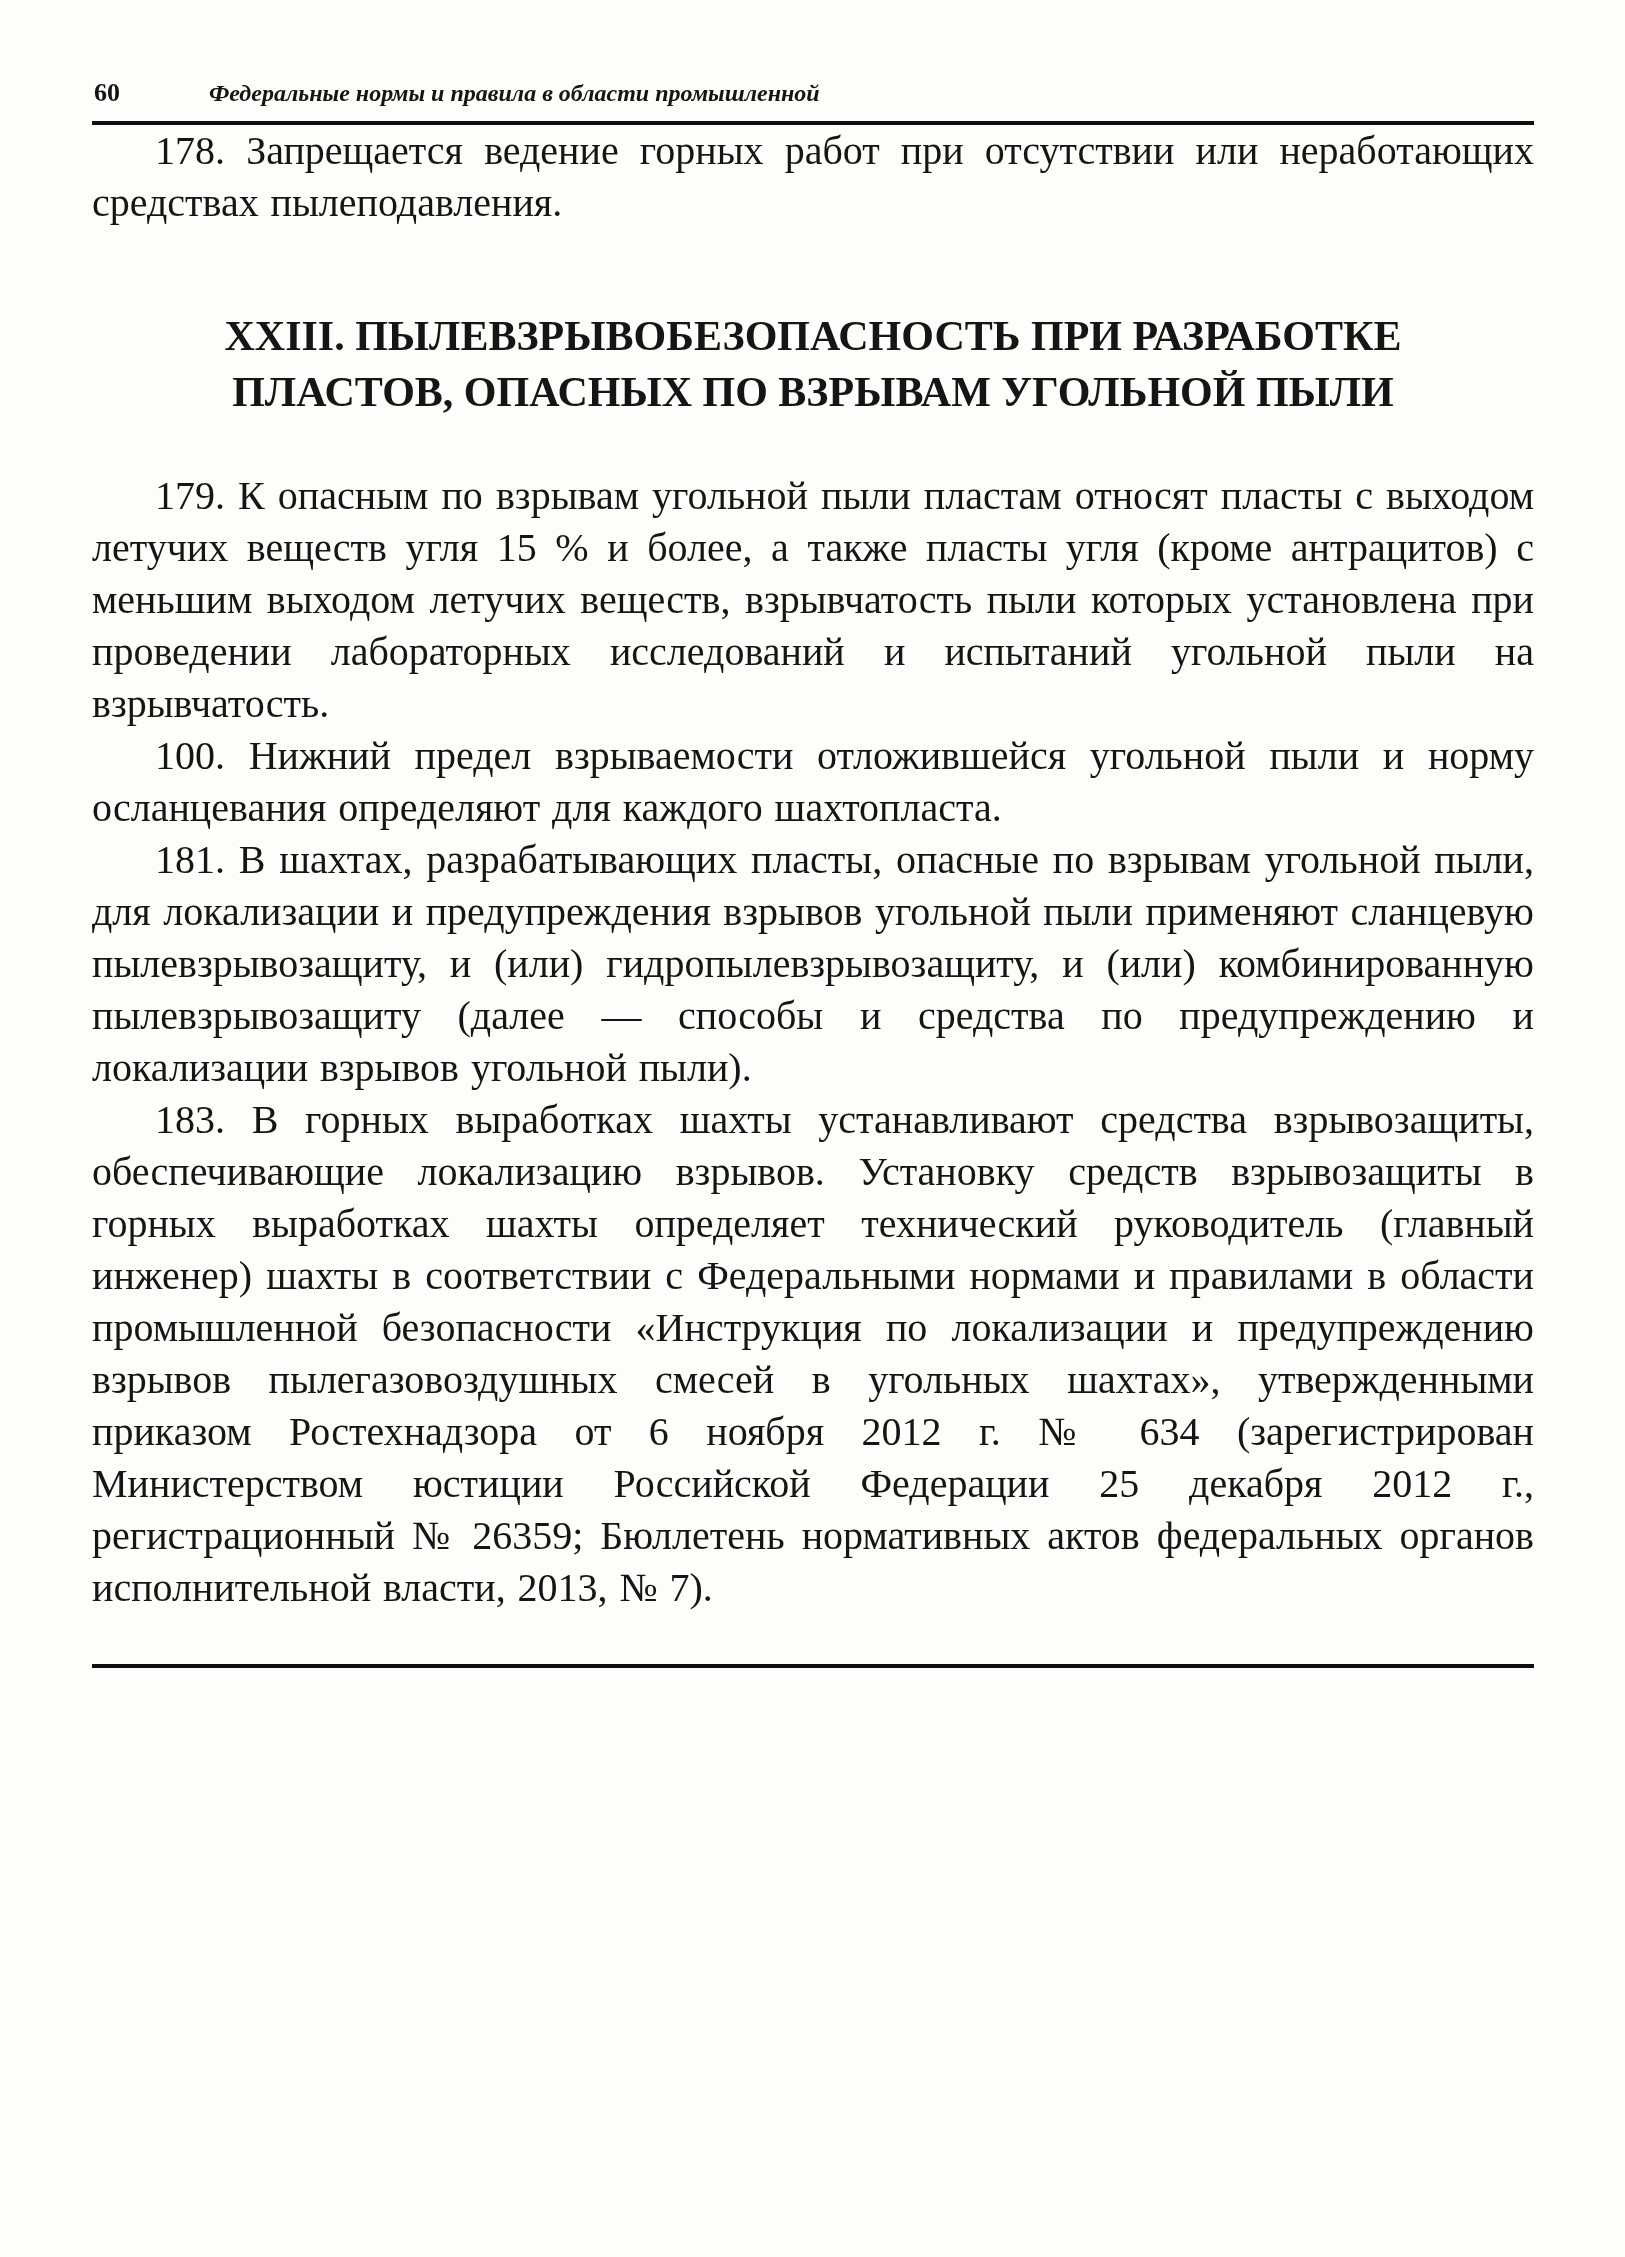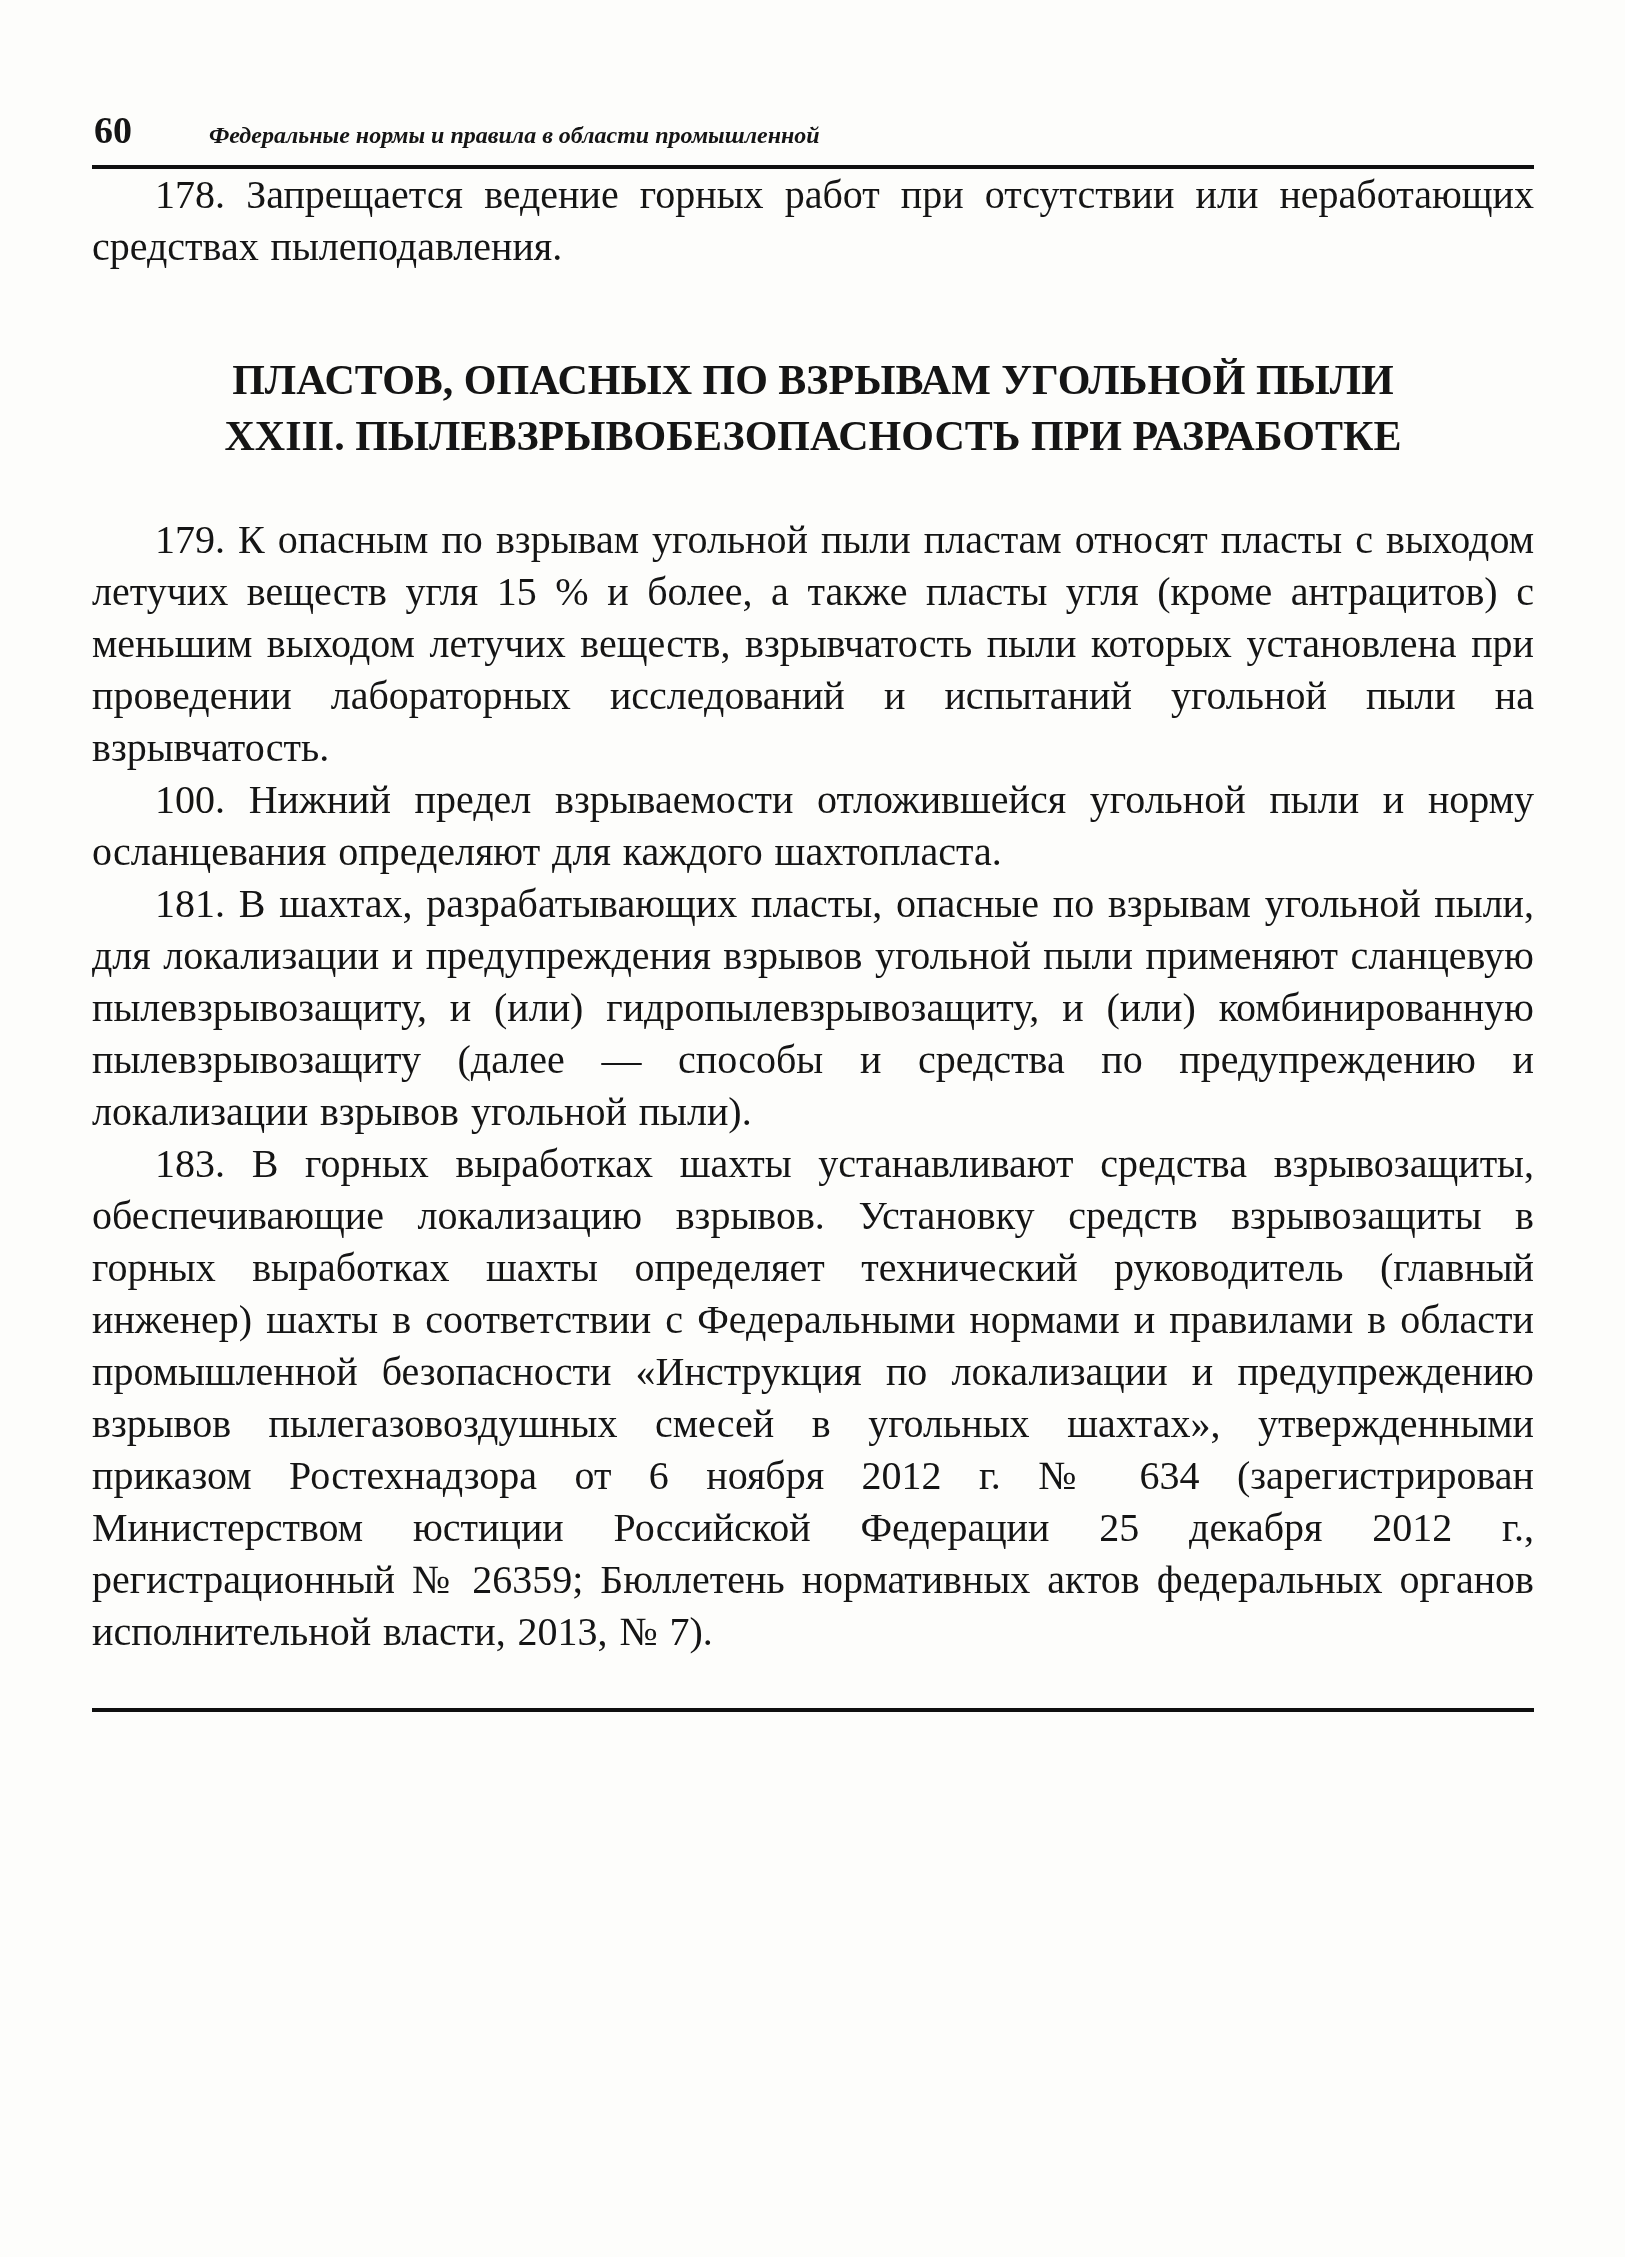--- a/index.html
+++ b/index.html
@@ -18,24 +18,23 @@
     color: #151515;
     overflow: hidden;
   }
   
   .page-header {
     display: flex;
     align-items: baseline;
     padding: 0 1.9px;
   }
   .page-number {
-    font-size: 38px;
+    font-size: 26px;
     font-weight: bold;
     min-width: 115px;
-    margin-top: 30px;
   }
   .running-title {
     flex: 1;
     text-align: left;
     font-size: 24px;
     font-weight: bold;
     font-style: italic;
     padding-right: 9.6px;
     white-space: nowrap;
   }
@@ -79,22 +78,22 @@
     <span class="running-title">Федеральные нормы и правила в области промышленной</span>
   </div>
 
   <hr class="rule">
 
   <div class="body-text">
 
     <p>178. Запрещается ведение горных работ при отсутствии или неработающих средствах пылеподавления.</p>
 
     <div class="section-heading">
+      <span class="line">XXIII. ПЫЛЕВЗРЫВОБЕЗОПАСНОСТЬ ПРИ РАЗРАБОТКЕ</span>
       <span class="line">ПЛАСТОВ, ОПАСНЫХ ПО ВЗРЫВАМ УГОЛЬНОЙ ПЫЛИ</span>
-      <span class="line">XXIII. ПЫЛЕВЗРЫВОБЕЗОПАСНОСТЬ ПРИ РАЗРАБОТКЕ</span>
     </div>
 
     <p>179. К опасным по взрывам угольной пыли пластам относят пласты с выходом летучих веществ угля 15 % и более, а также пласты угля (кроме антрацитов) с меньшим выходом летучих веществ, взрывчатость пыли которых установлена при проведении лабораторных исследований и испытаний угольной пыли на взрывчатость.</p>
 
     <p>100. Нижний предел взрываемости отложившейся угольной пыли и норму осланцевания определяют для каждого шахтопласта.</p>
 
     <p>181. В шахтах, разрабатывающих пласты, опасные по взрывам угольной пыли, для локализации и предупреждения взрывов угольной пыли применяют сланцевую пылевзрывозащиту, и (или) гидропылевзрывозащиту, и (или) комбинированную пылевзрывозащиту (далее — способы и средства по предупреждению и локализации взрывов угольной пыли).</p>
 
 
     <p>183. В горных выработках шахты устанавливают средства взрывозащиты, обеспечивающие локализацию взрывов. Установку средств взрывозащиты в горных выработках шахты определяет технический руководитель (главный инженер) шахты в соответствии с Федеральными нормами и правилами в области промышленной безопасности «Инструкция по локализации и предупреждению взрывов пылегазовоздушных смесей в угольных шахтах», утвержденными приказом Ростехнадзора от 6 ноября 2012 г. № 634 (зарегистрирован Министерством юстиции Российской Федерации 25 декабря 2012 г., регистрационный № 26359; Бюллетень нормативных актов федеральных органов исполнительной власти, 2013, № 7).</p>

